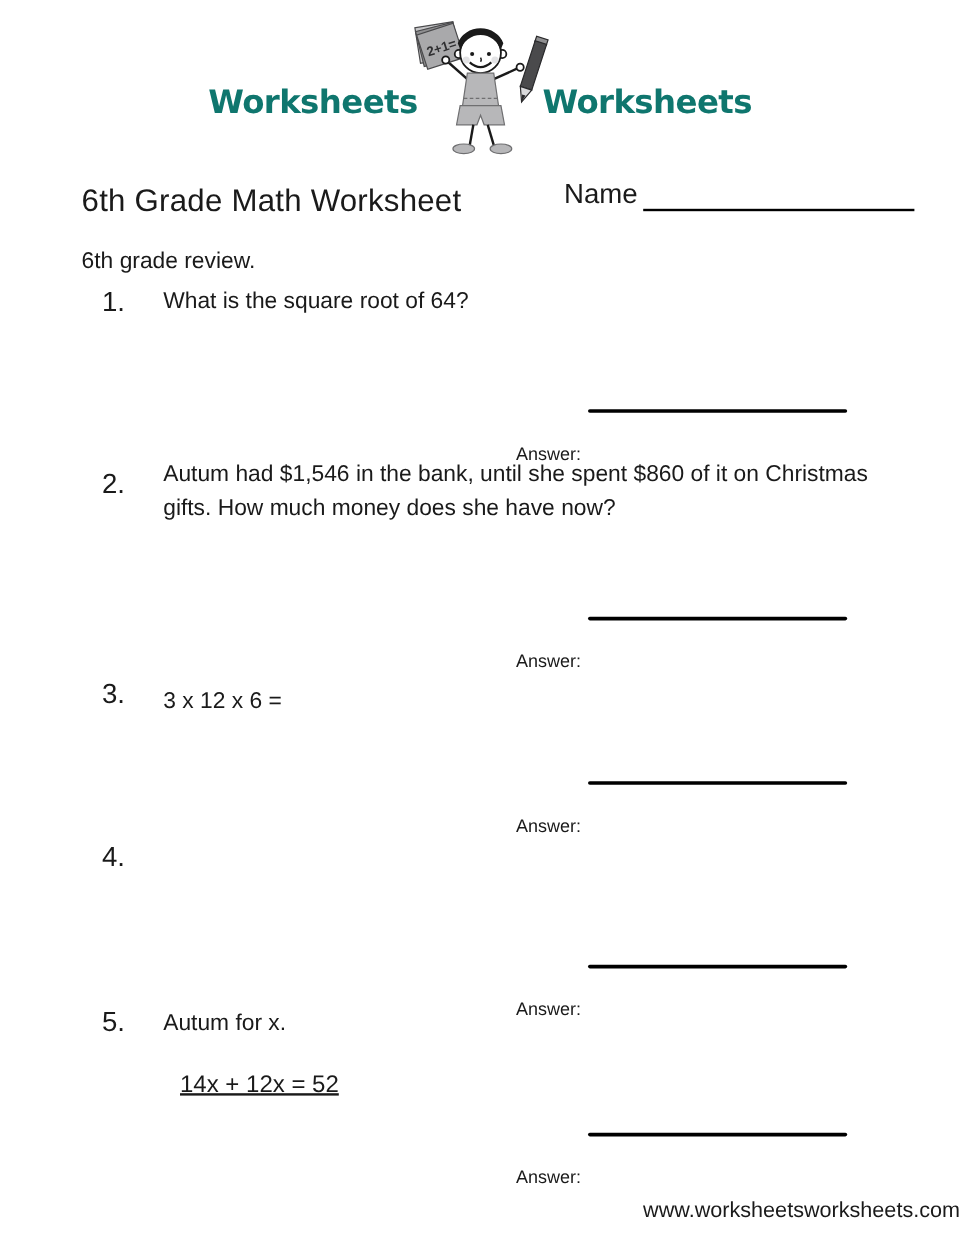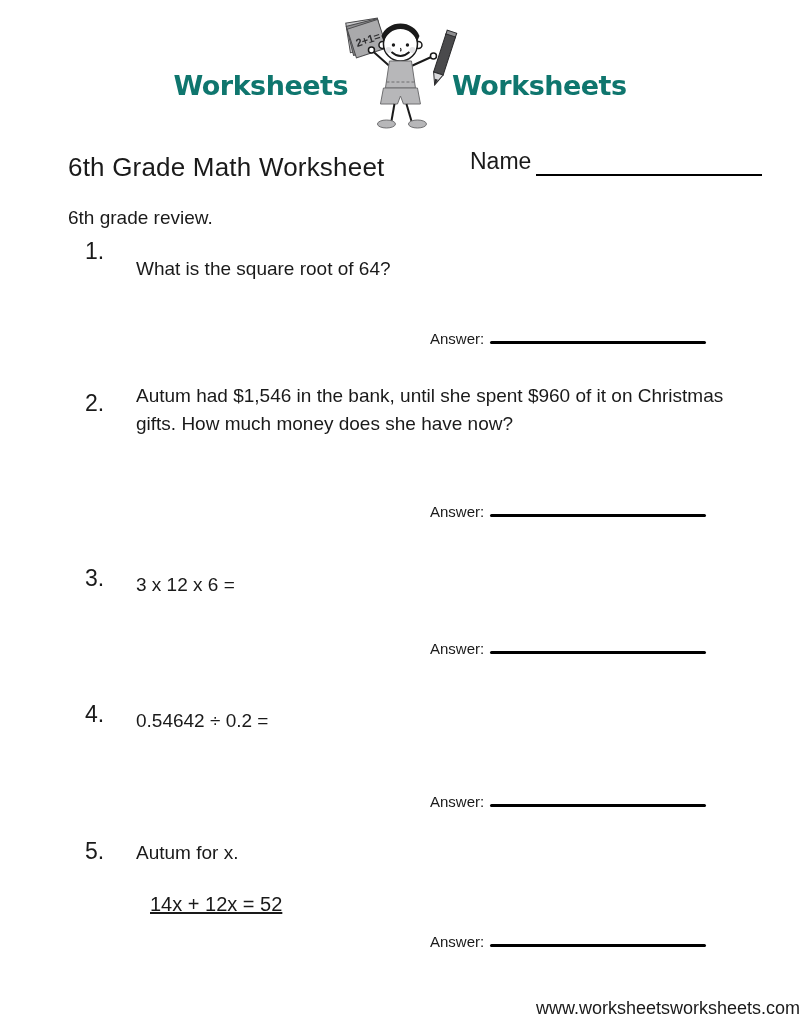--- a/index.html
+++ b/index.html
@@ -14,28 +14,28 @@
              letter-spacing:-0.5px;font-family:"DejaVu Sans",sans-serif;}
   .logo-mascot{width:120px;height:130px;margin:0 -8px;}
   
   .title{position:absolute;left:68px;top:152px;font-size:26px;letter-spacing:0.2px;}
   .name-label{position:absolute;left:470px;top:148px;font-size:23px;}
   .name-line{position:absolute;left:536px;top:174px;width:226px;height:2px;background:#000;}
   .subtitle{position:absolute;left:68px;top:196px;font-size:19px;margin-top:11px;}
   
   .qnum{position:absolute;left:85px;font-size:23px;}
   .qtext{position:absolute;left:136px;font-size:19px;line-height:28px;}
-  .qnum.n1{top:238px}.qtext.t1{top:255px}
+  .qnum.n1{top:238px}.qtext.t1{top:238px}
   .qnum.n2{top:390px}.qtext.t2{top:382px;width:592px;}
   .qnum.n3{top:565px}.qtext.t3{top:571px}
   .qnum.n4{top:701px}.qtext.t4{top:707px}
   .qnum.n5{top:838px}.qtext.t5{top:839px}
   .equation{position:absolute;left:150px;top:893px;font-size:20px;text-decoration:underline;}
   
-  .ans-label{position:absolute;left:430px;font-size:15px;}
+  .ans-label{position:absolute;left:430px;font-size:15px;margin-top:40px;}
   .ans-line{position:absolute;left:490px;width:216px;height:3px;background:#000;border-radius:2px;}
   .ans-label.a1{top:330px}.ans-line.l1{top:341px}
   .ans-label.a2{top:503px}.ans-line.l2{top:514px}
   .ans-label.a3{top:640px}.ans-line.l3{top:651px}
   .ans-label.a4{top:793px}.ans-line.l4{top:804px}
   .ans-label.a5{top:933px}.ans-line.l5{top:944px}
   
   .footer{position:absolute;left:0;right:0;top:998px;text-align:right;font-size:18px;}
 </style>
 </head>
@@ -93,31 +93,30 @@
   <div class="name-label">Name</div>
   <div class="name-line"></div>
   <div class="subtitle">6th grade review.</div>
 
   <div class="qnum n1">1.</div>
   <div class="qtext t1">What is the square root of 64?</div>
   <div class="ans-label a1">Answer:</div>
   <div class="ans-line l1"></div>
 
   <div class="qnum n2">2.</div>
-  <div class="qtext t2">Autum had $1,546 in the bank, until she spent $960 of it on Christmas gifts. How much money does she have now?</div>
+  <div class="qtext t2">Autum had $1,546 in the bank, until she spent $860 of it on Christmas gifts. How much money does she have now?</div>
   <div class="ans-label a2">Answer:</div>
   <div class="ans-line l2"></div>
 
   <div class="qnum n3">3.</div>
   <div class="qtext t3">3 x 12 x 6 =</div>
   <div class="ans-label a3">Answer:</div>
   <div class="ans-line l3"></div>
 
   <div class="qnum n4">4.</div>
-  <div class="qtext t4">0.54642 ÷ 0.2 =</div>
   <div class="ans-label a4">Answer:</div>
   <div class="ans-line l4"></div>
 
   <div class="qnum n5">5.</div>
   <div class="qtext t5">Autum for x.</div>
   <div class="equation">14x + 12x = 52</div>
   <div class="ans-label a5">Answer:</div>
   <div class="ans-line l5"></div>
 
   <div class="footer">www.worksheetsworksheets.com</div>

